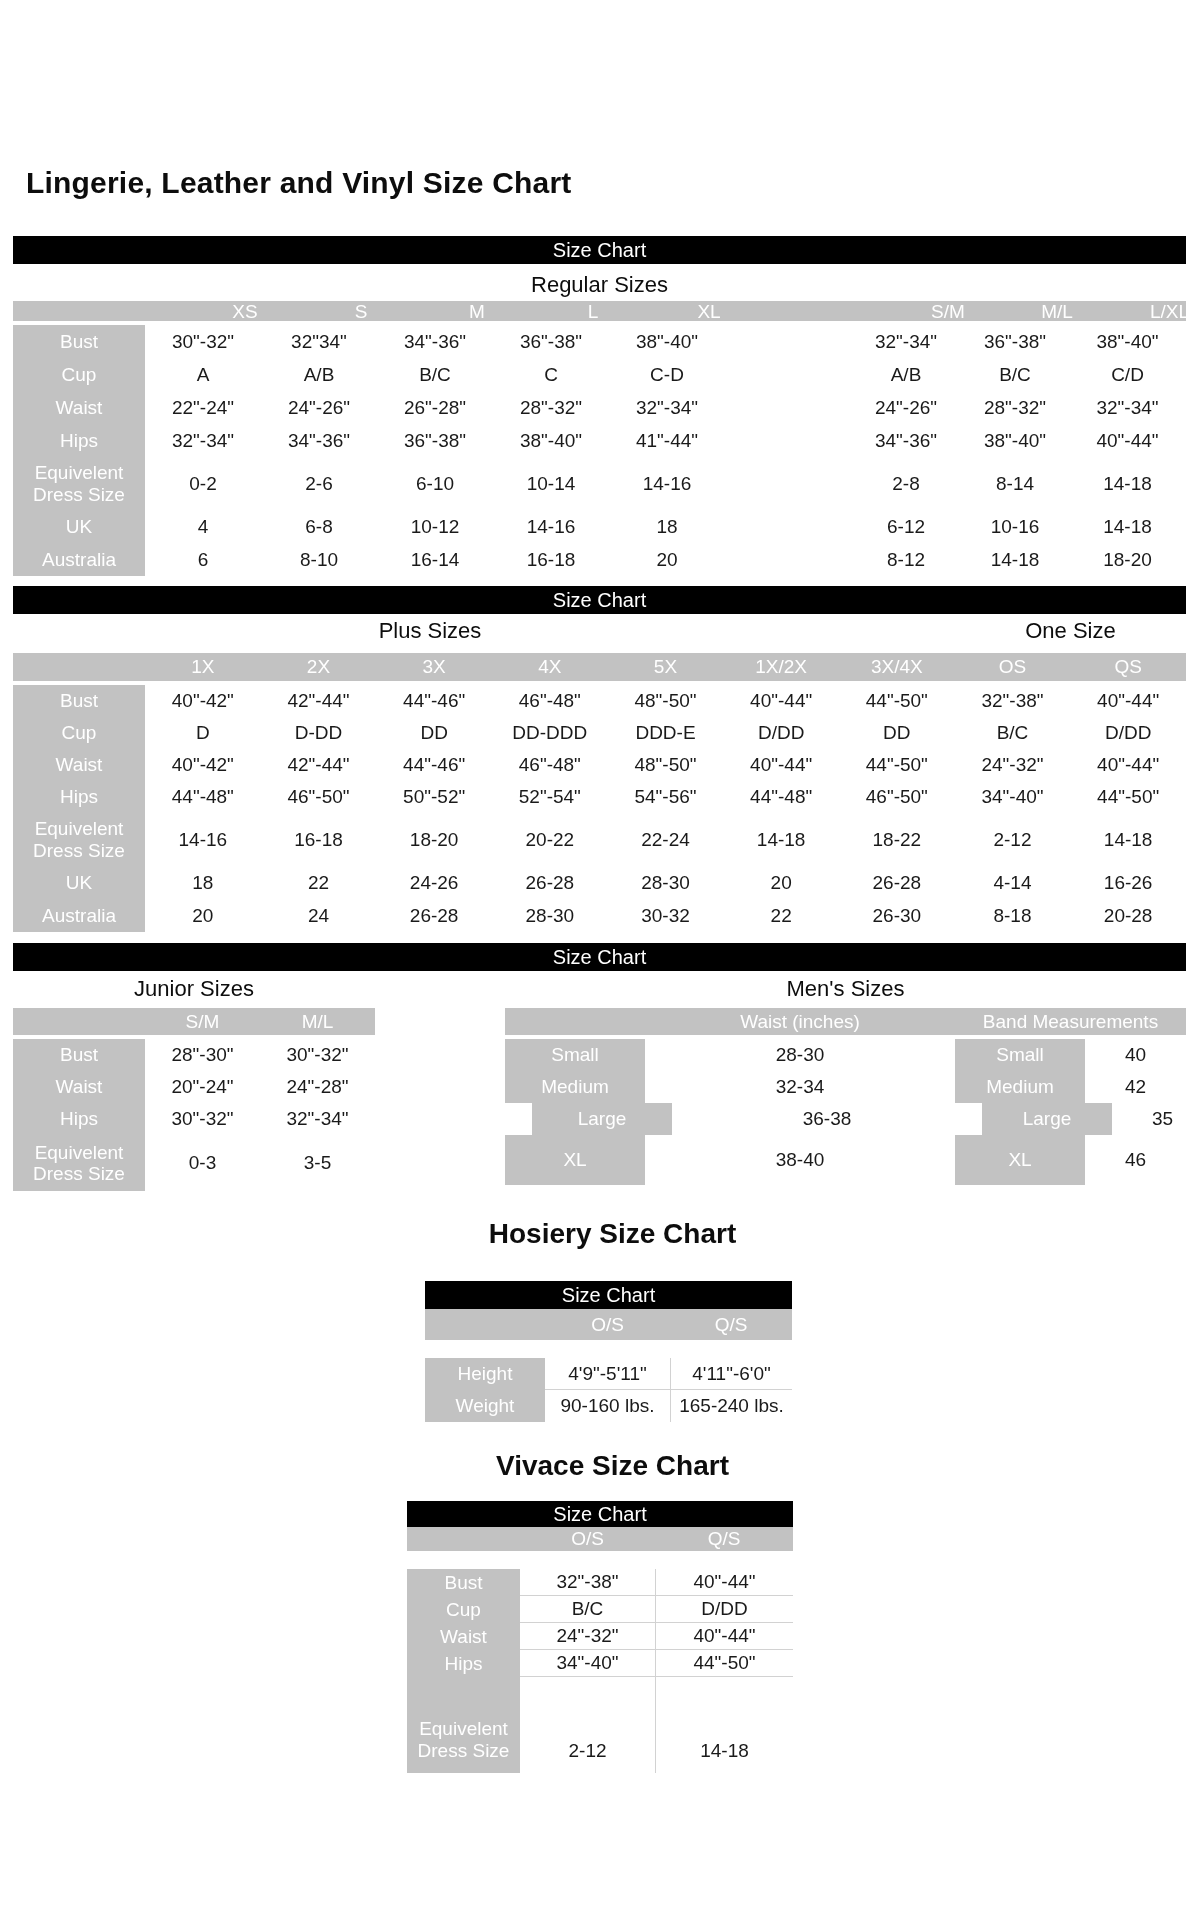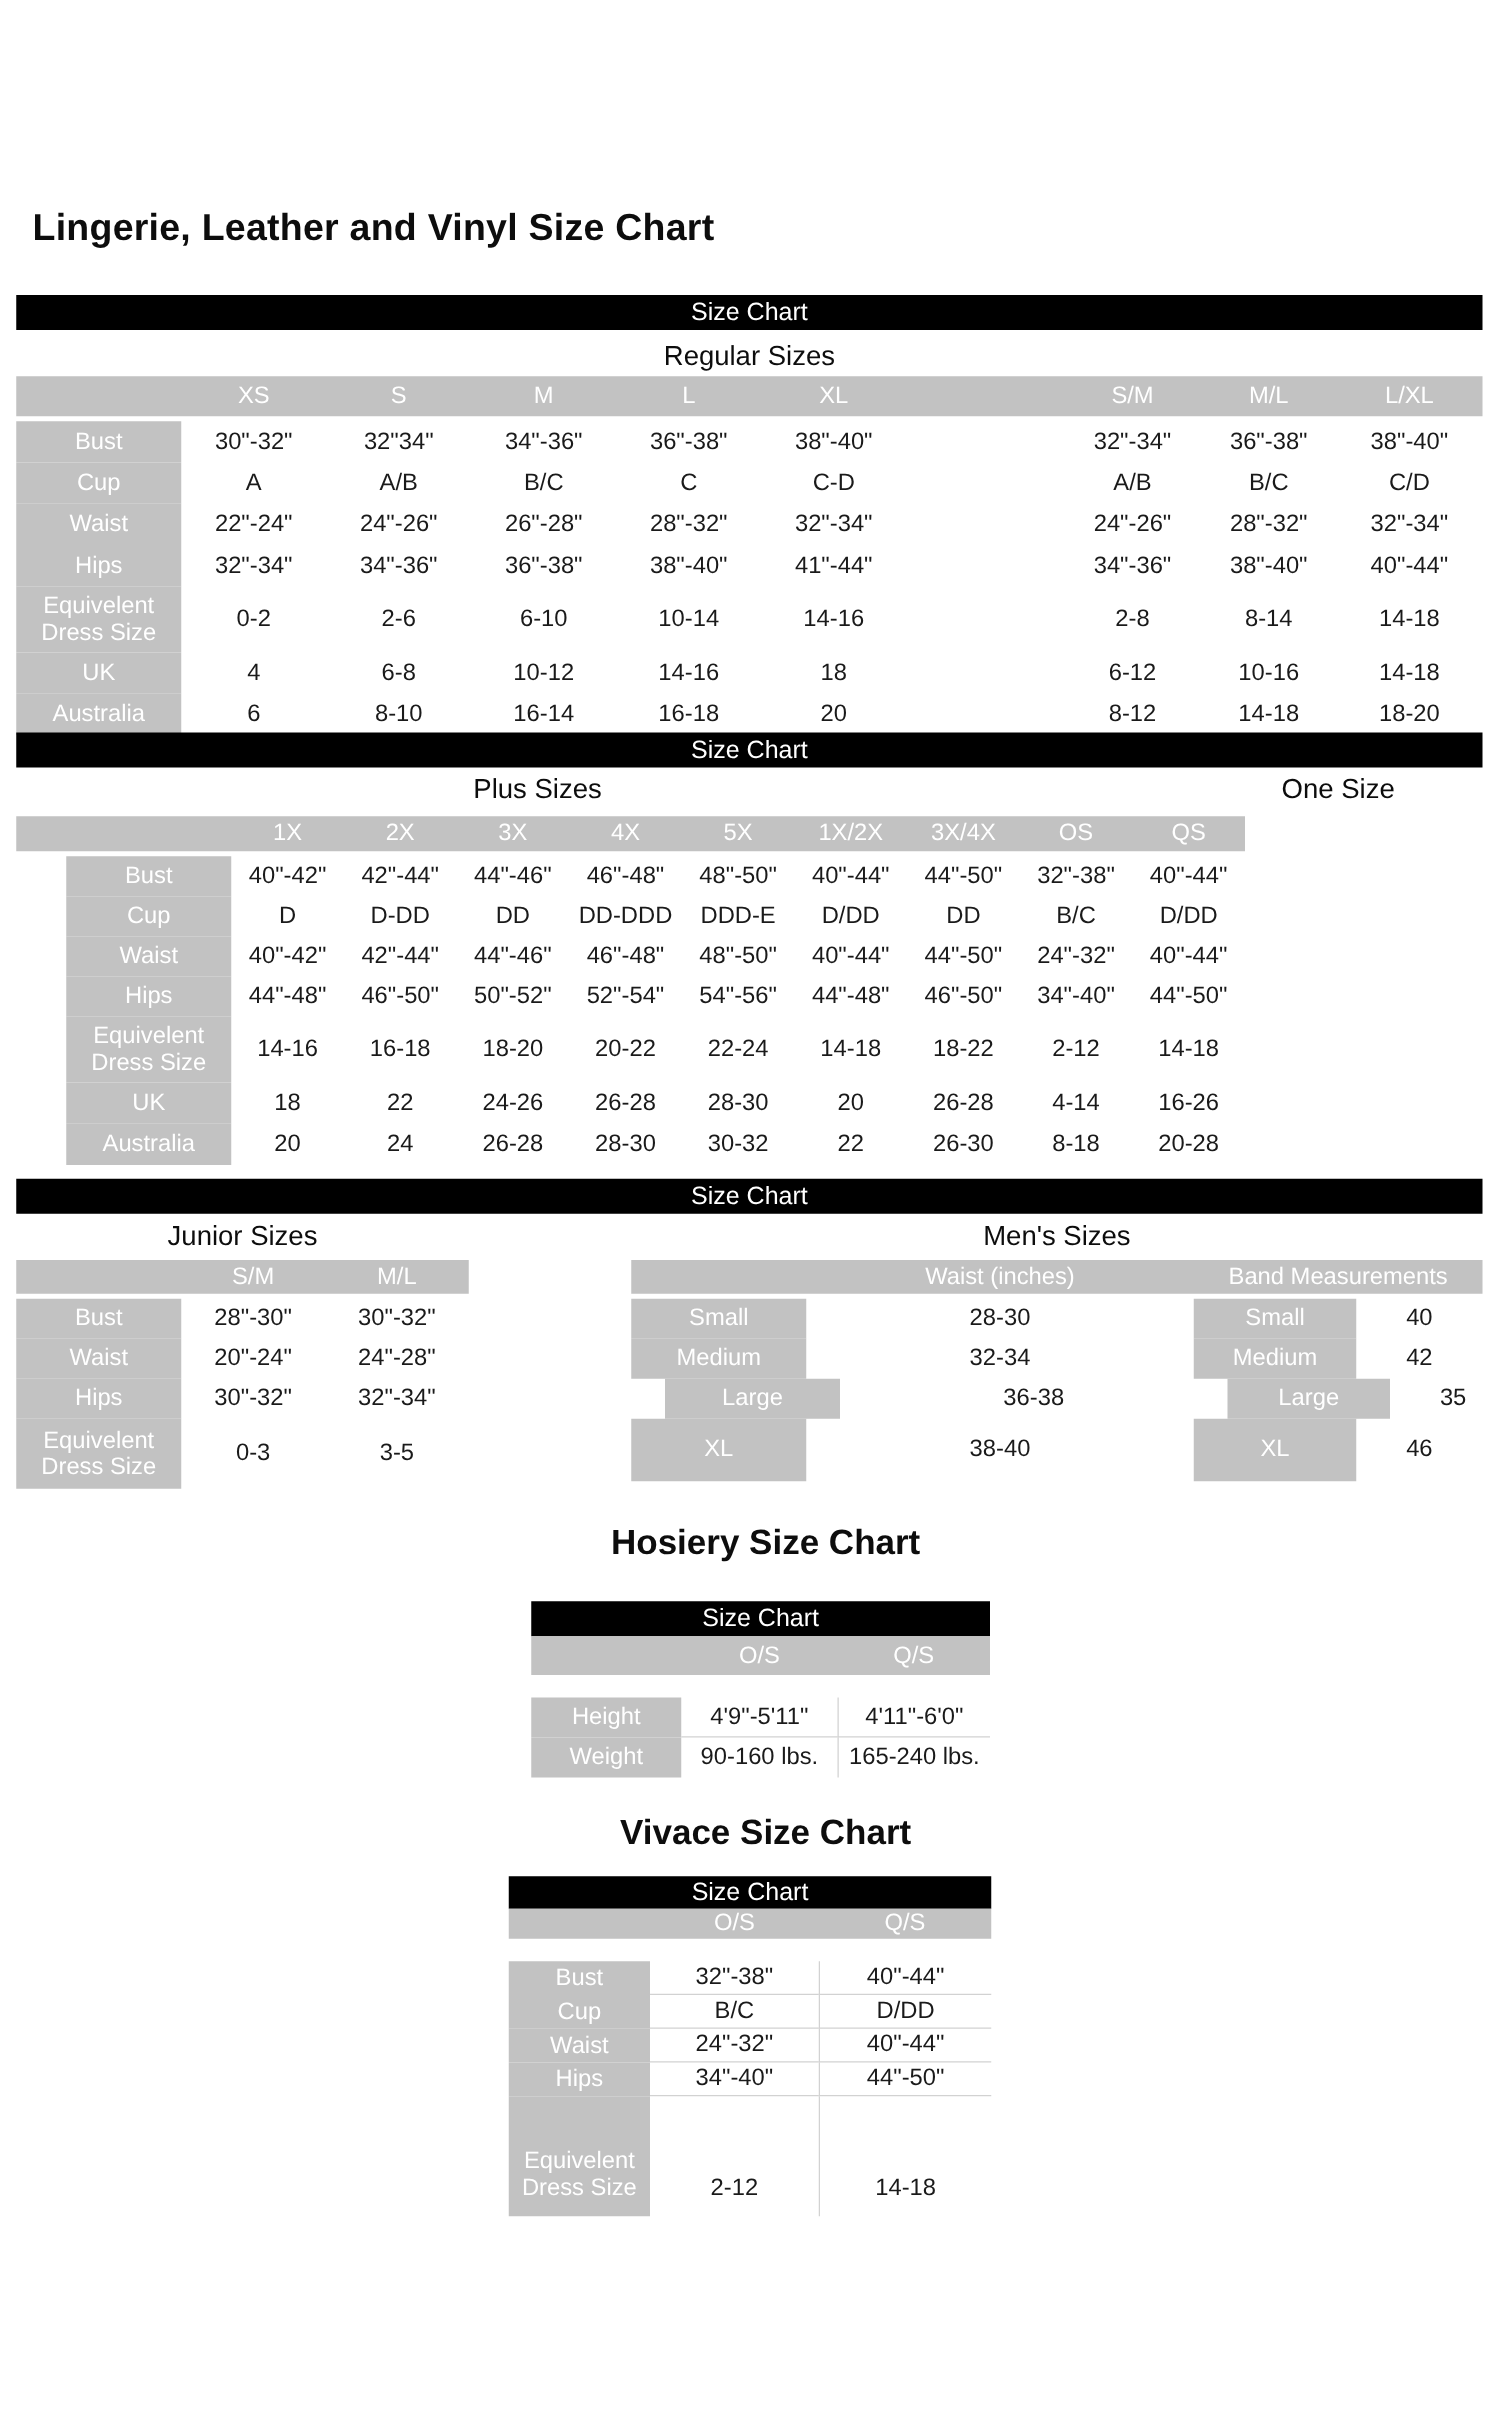--- a/index.html
+++ b/index.html
@@ -37,21 +37,21 @@
   .gap1 .thead { margin-bottom:18px; }
   .cell {
     display:flex; align-items:center; justify-content:center;
     font-size:19px; color:var(--value_text, #1a1a1a);
     text-align:center; line-height:1.12;
   }
   .hcell { color:var(--header_text, #fff); background:transparent; }
   .labcell { background:var(--header_bg, #c2c2c2); color:var(--header_text, #fff); }
 
   .cols-regular .trow { width:1173px; grid-template-columns:132px repeat(5,116px) 126px 110px 108px 117px; }
-  .cols-plus    .trow { width:983px; grid-template-columns:132px repeat(9,1fr);padding-left:40px; }
+  .cols-plus    .trow { width:1173px; grid-template-columns:132px repeat(9,1fr); }
   .cols-junior  .trow { width:362px;  grid-template-columns:132px 115px 115px; }
   .cols-mens    .trow { width:681px;  grid-template-columns:140px 310px 130px 101px; }
   .cols-hosiery .trow { width:367px;  grid-template-columns:120px 125px 122px; }
   .cols-vivace  .trow { width:386px;  grid-template-columns:113px 135px 138px; }
 
   .tablewrap { position:absolute; }
   .bar-inline {
     background:var(--bar_bg, #000); color:var(--bar_text, #fff);
     font-size:20px; text-align:center;
   }
@@ -68,21 +68,21 @@
 </head>
 <body>
 
 <div class="page">
 
   <div class="page-title" style="top:166px">Lingerie, Leather and Vinyl Size Chart</div>
 
   <div class="bar" style="top:236px">Size Chart</div>
   <div class="sec-label" style="top:272px">Regular Sizes</div>
   <div class="grid cols-regular gap4" style="left:13px; top:301px">
-      <div class="trow thead" style="height: 32px;">
+      <div class="trow thead" style="height: 20px; padding-left: 42px;">
         <div class="cell hcell"></div>
         <div class="cell hcell">XS</div>
         <div class="cell hcell">S</div>
         <div class="cell hcell">M</div>
         <div class="cell hcell">L</div>
         <div class="cell hcell">XL</div>
         <div class="cell hcell"></div>
         <div class="cell hcell">S/M</div>
         <div class="cell hcell">M/L</div>
         <div class="cell hcell">L/XL</div>

